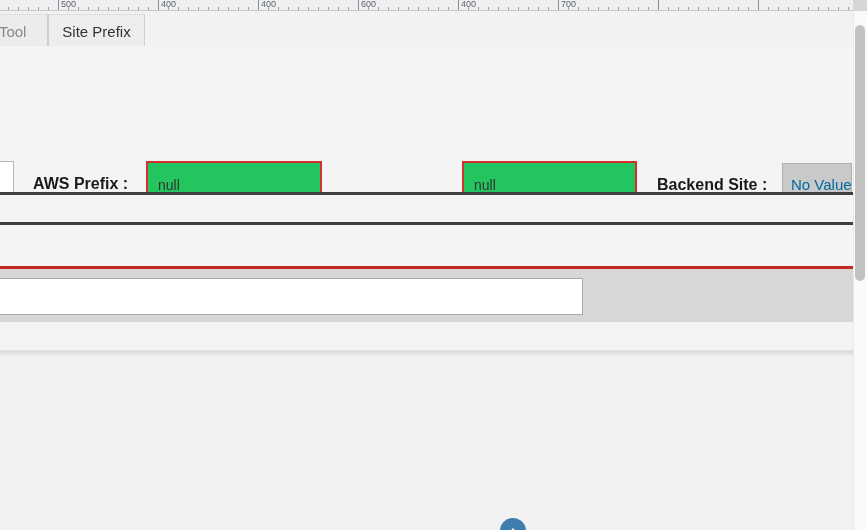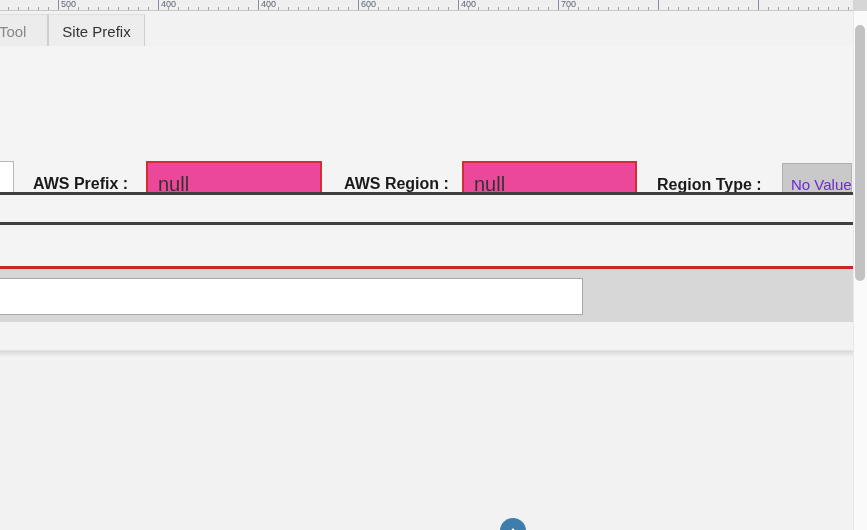--- a/index.html
+++ b/index.html
@@ -120,26 +120,26 @@
     position: absolute;
     font-size: 16px;
     font-weight: bold;
     color: #1a1a1a;
     white-space: nowrap;
     line-height: 20px;
   }
 
   .text-input {
     position: absolute;
-    background: #ec4899;
+    background: #22c55e;
     border: 2px solid #d32f2f;
     display: flex;
     align-items: center;
     padding-left: 10px;
-    font-size: 20px;
+    font-size: 14px;
     color: #333333;
   }
   .text-input .val { pointer-events: none; }
 
   .req-dot {
     position: absolute;
     width: 7px; height: 7px;
     border-radius: 50%;
     background: #d6382f;
   }
@@ -155,21 +155,21 @@
   .select-novalue {
     position: absolute;
     left: 782px; top: 117px;
     width: 70px; height: 43px;
     background: #c9c9c9;
     border: 1px solid #b0b0b0;
     display: flex;
     align-items: center;
     padding-left: 8px;
     font-size: 15px;
-    color: #6d28d9;
+    color: #0369a1;
     white-space: nowrap;
     overflow: hidden;
   }
 
   
   .divider-dark {
     position: absolute;
     left: 0;
     width: 853px;
     height: 3px;
@@ -366,27 +366,26 @@
   <div class="form-area">
 
     <div class="input-partial"></div>
 
     <div class="field-label" style="left:33px; top:128px;">AWS Prefix :</div>
     <div class="text-input" style="left:146px; top:115px; width:176px; height:47px;">
       <span class="val">null</span>
     </div>
     <div class="req-dot" style="left:230px; top:147px;"></div>
 
-    <div class="field-label" style="left:344px; top:128px;">AWS Region :</div>
     <div class="text-input" style="left:462px; top:115px; width:175px; height:47px;">
       <span class="val">null</span>
     </div>
     <div class="req-dot" style="left:545px; top:147px;"></div>
 
-    <div class="field-label" style="left:657px; top:129px;">Region Type :</div>
+    <div class="field-label" style="left:657px; top:129px;">Backend Site :</div>
     <div class="select-novalue">
       <span>No Value</span>
     </div>
   </div>
 
   <div class="band" style="top:192px; height:3px;"></div>
   <div class="divider-dark" style="top:192px;"></div>
   <div class="band" style="top:195px; height:27px;"></div>
   <div class="divider-dark" style="top:222px;"></div>
   <div class="band" style="top:225px; height:41px;"></div>

